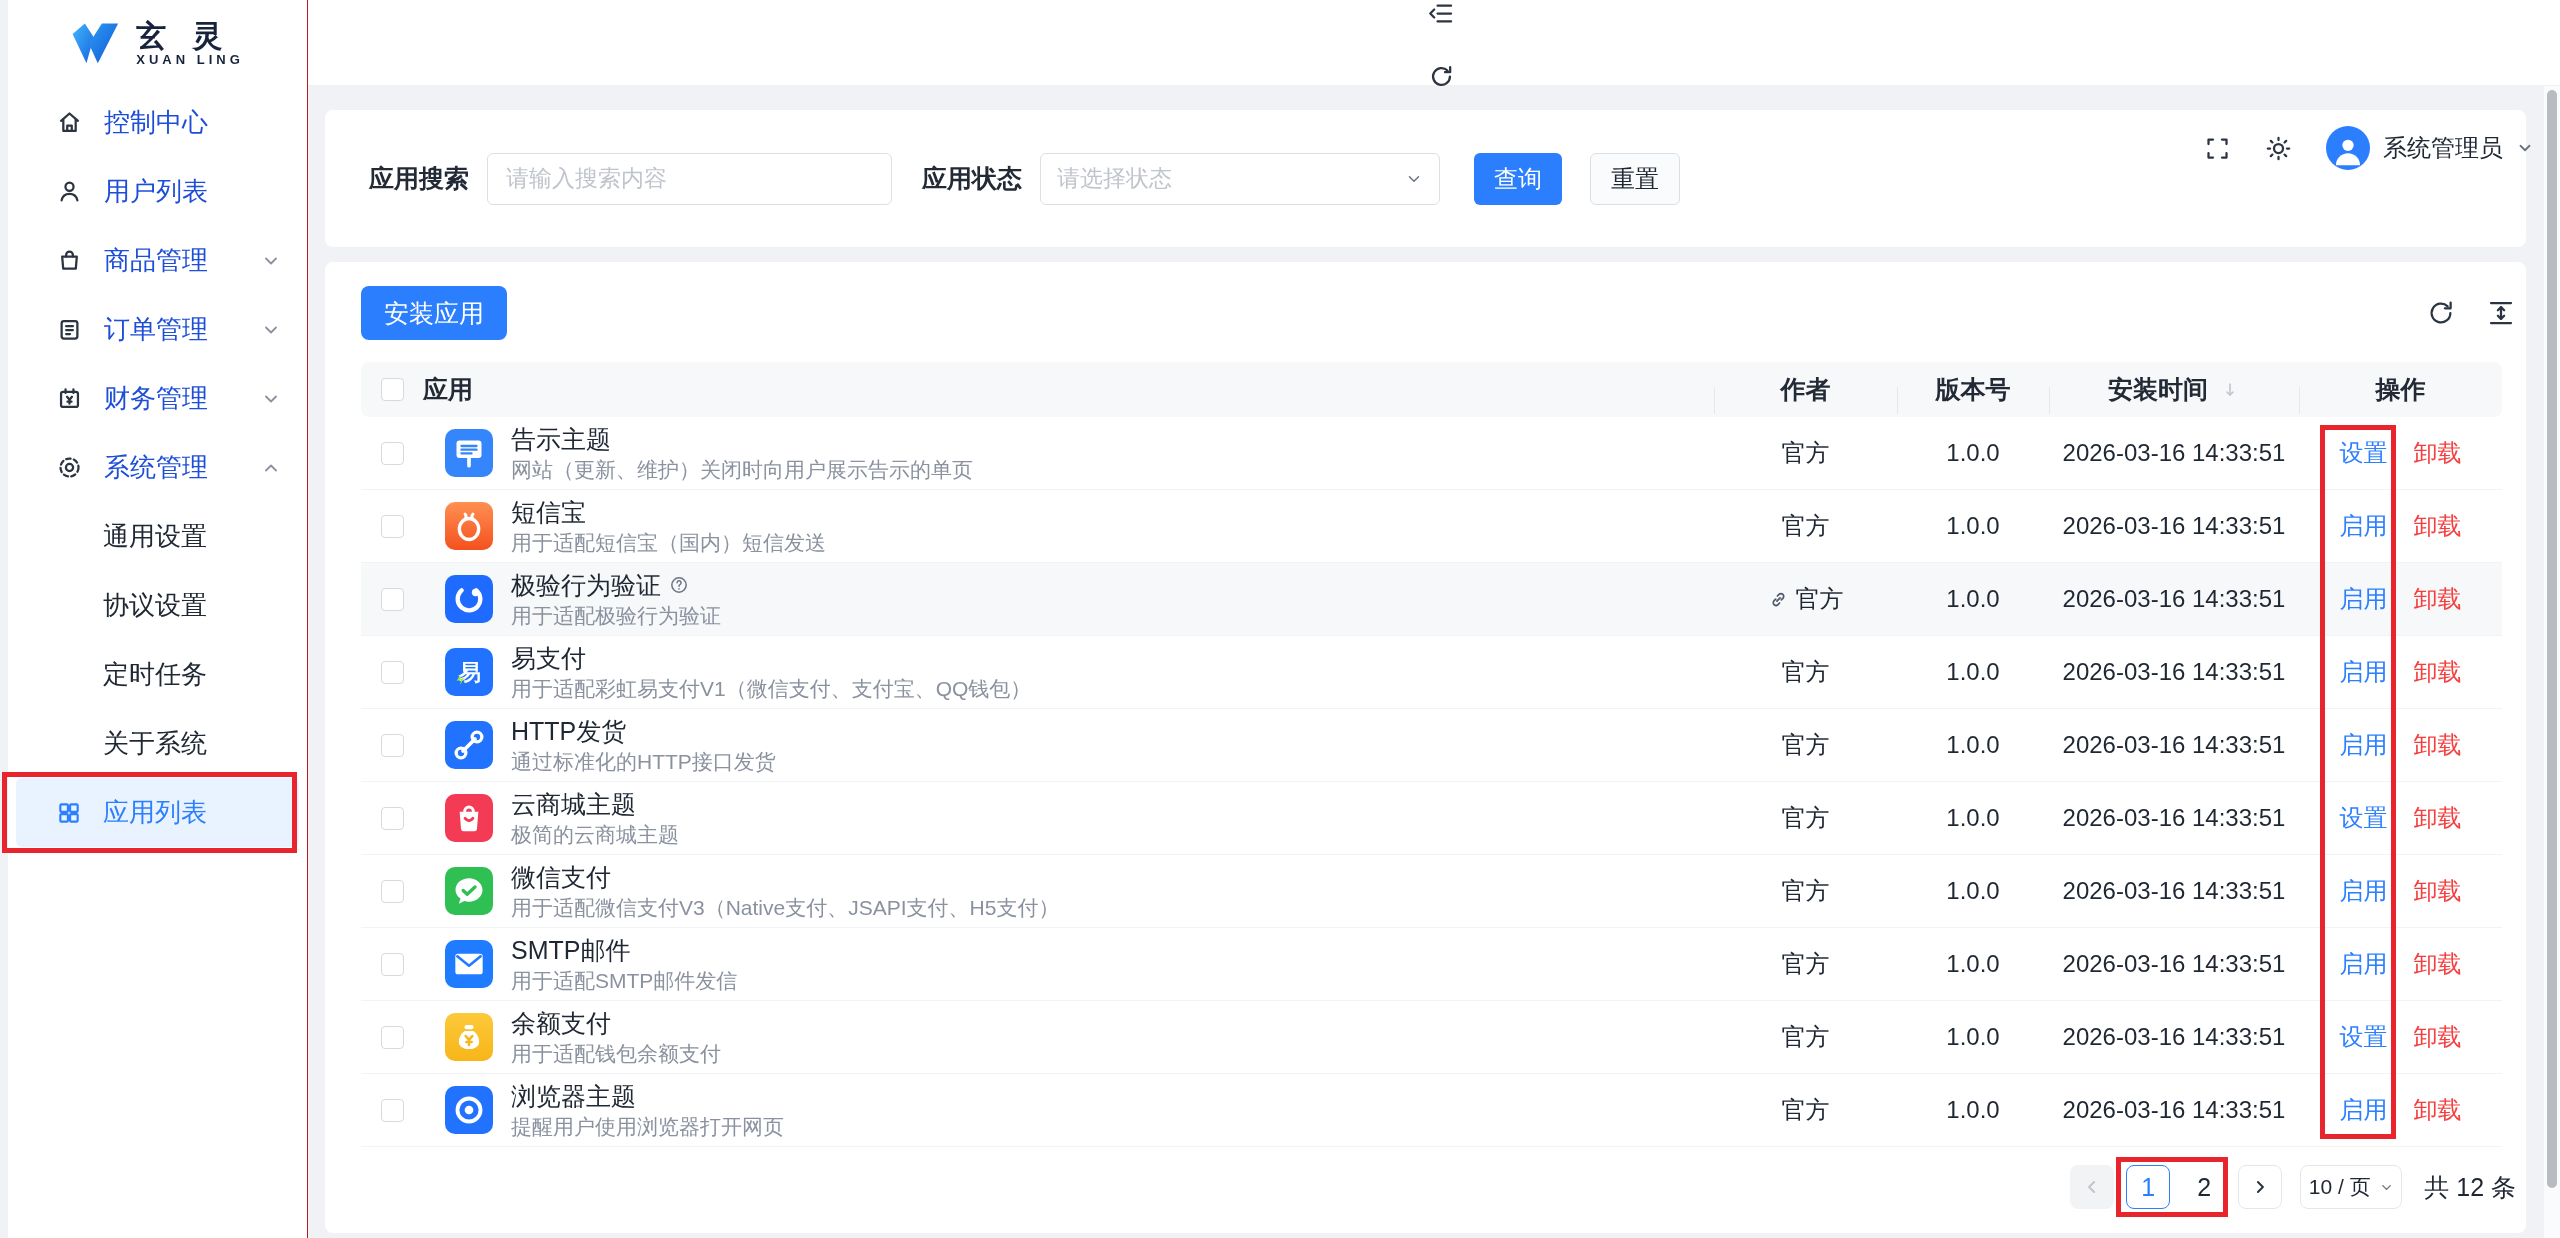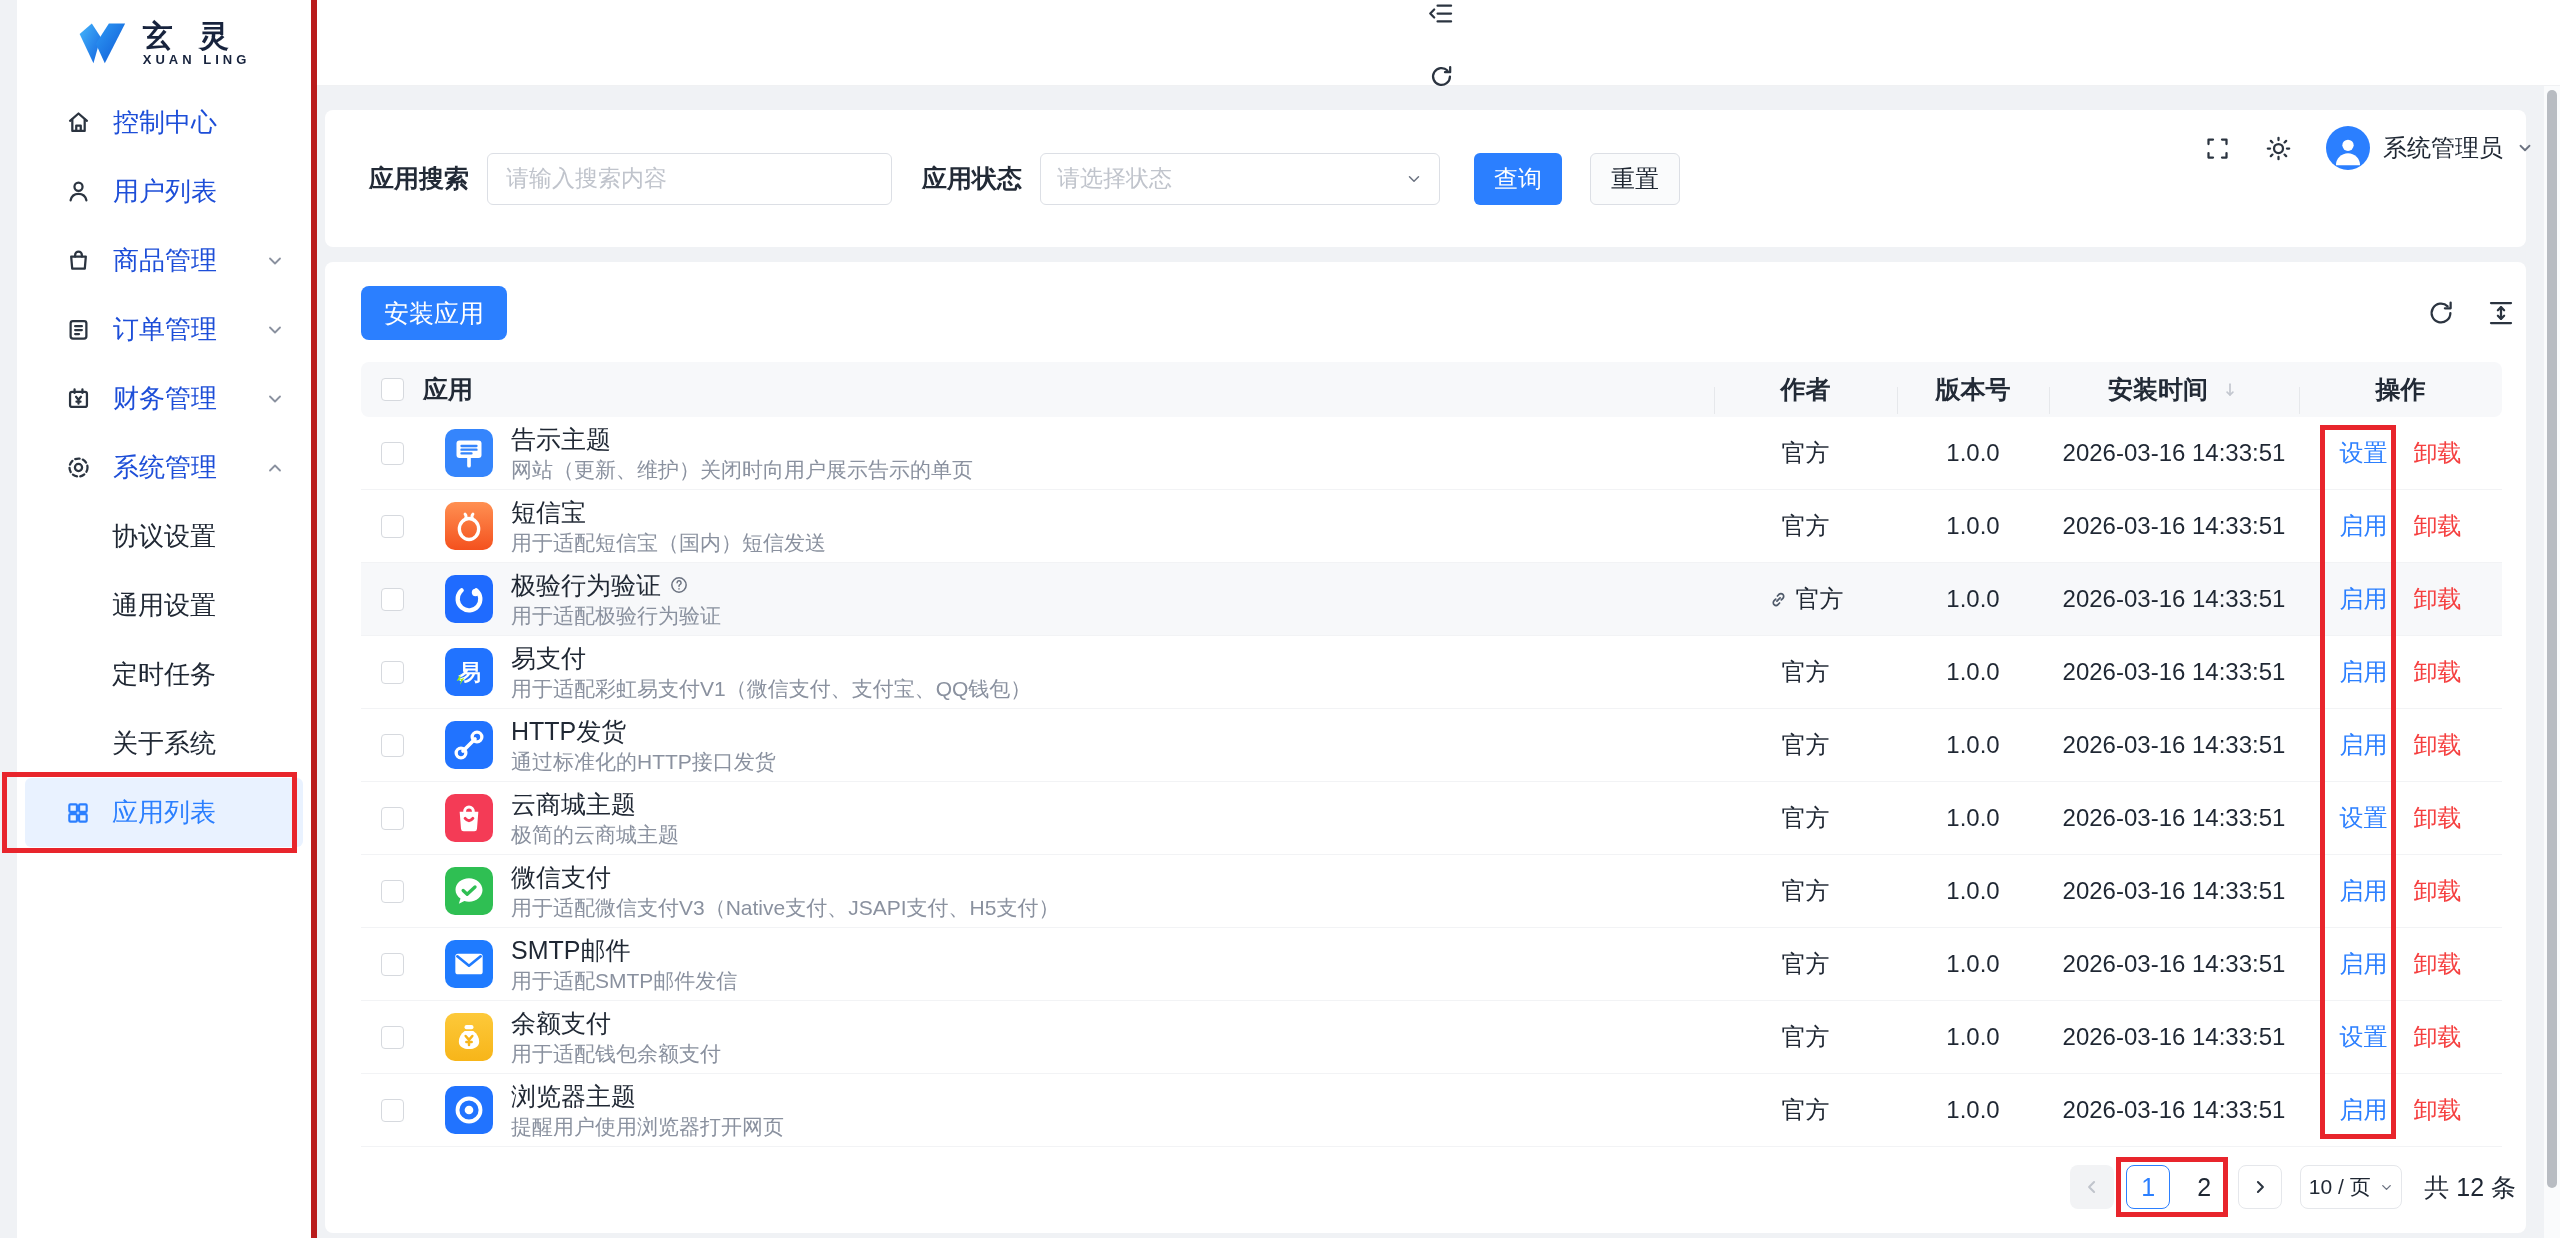--- a/index.html
+++ b/index.html
@@ -1,21 +1,21 @@
 <!DOCTYPE html>
 <html><head>
 <meta charset="utf-8">
 <style>
   * { box-sizing: border-box; margin: 0; padding: 0; }
   html,body { width:2560px; height:1238px; overflow:hidden; }
   body { font-family:"Liberation Sans","DejaVu Sans",sans-serif; background:#f0f2f5; color:#1f2733; position:relative; }
   svg { display:block; }
 
   
-  .sidebar { position:absolute; left:17px; top:0; width:300px; height:1238px; background:#fff; border-right:6px solid #b91c1c; z-index:2; }
+  .sidebar { position:absolute; left:8px; top:0; width:300px; height:1238px; background:#fff; border-right:1px solid #b91c1c; z-index:2; }
   .logo-row { height:86px; display:flex; align-items:center; justify-content:center; gap:13px; }
   .logo-text .logo-cn { font-size:30px; font-weight:700; color:#17233d; letter-spacing:9px; line-height:32px; white-space:nowrap; }
   .logo-text .logo-en { font-size:13px; font-weight:700; color:#17233d; letter-spacing:4px; line-height:15px; }
   .nav { padding-top:2px; }
   .nav-item { height:69px; display:flex; align-items:center; padding:0 26px 0 48px; gap:21px; font-size:26px; color:#1d4ed8; cursor:pointer; }
   .nav-item .nicon { color:#2b3440; }
   .nav-item .nicon svg { width:27px; height:27px; }
   .nav-item .grow { flex:1; }
   .nav-item .chev { color:#8a919f; }
   .nav-item .chev svg { width:20px; height:20px; }
@@ -211,24 +211,24 @@
           </span>
           <span class="nlabel">系统管理</span>
           <span class="grow"></span>
           <span class="chev">
             <svg viewBox="0 0 24 24" fill="none" stroke="currentColor" stroke-width="2.2" stroke-linecap="round" stroke-linejoin="round">
               <path d="M6 15l6-6 6 6"></path>
             </svg>
           </span>
         </div>
         <div class="sub-item">
+          <span class="nlabel">通用设置</span>
+        </div>
+        <div class="sub-item">
           <span class="nlabel">协议设置</span>
-        </div>
-        <div class="sub-item">
-          <span class="nlabel">通用设置</span>
         </div>
         <div class="sub-item">
           <span class="nlabel">定时任务</span>
         </div>
         <div class="sub-item">
           <span class="nlabel">关于系统</span>
         </div>
         <div class="sub-item active">
           <span class="nicon">
             <svg viewBox="0 0 24 24" fill="none" stroke="currentColor" stroke-width="2" stroke-linecap="round" stroke-linejoin="round">

